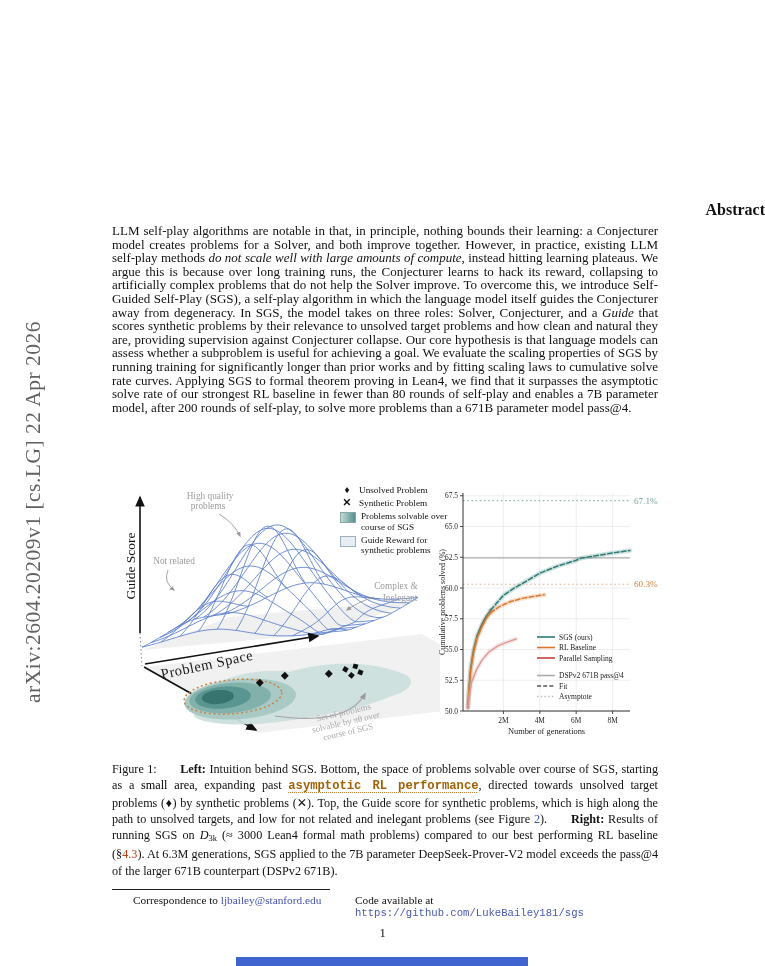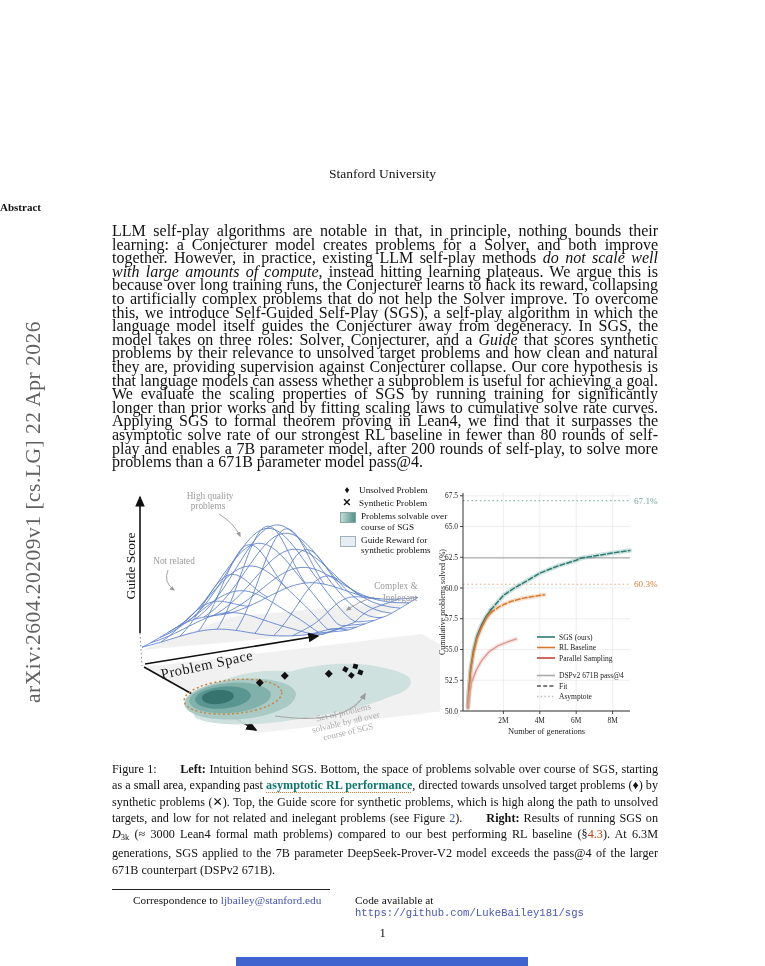--- a/index.html
+++ b/index.html
@@ -4,29 +4,29 @@
 <style>
   html,body{margin:0;padding:0;}
   body{background:#e9e9e9;}
   .page{position:relative;width:765px;height:966px;background:#ffffff;overflow:hidden;
         font-family:"Liberation Serif","DejaVu Serif",serif;color:#111;}
   .watermark{position:absolute;left:33px;top:512px;transform:translate(-50%,-50%) rotate(-90deg);
              white-space:nowrap;font-size:21.5px;color:#616161;letter-spacing:0.5px;}
   .title{position:absolute;left:0;right:0;top:86px;text-align:center;font-size:22px;font-weight:bold;}
   .authors{position:absolute;left:0;right:0;top:136px;text-align:center;font-size:13.5px;font-weight:bold;}
   .affil{position:absolute;left:0;right:0;top:166px;text-align:center;font-size:13.5px;}
-  .abshead{position:absolute;left:0;right:0;top:201px;text-align:left;font-size:11px;font-weight:bold;}
-  .abstract{position:absolute;left:112px;width:546px;top:224px;font-size:16px;line-height:13.6px;
+  .abshead{position:absolute;left:0;right:0;top:201px;text-align:right;font-size:16px;font-weight:bold;}
+  .abstract{position:absolute;left:112px;width:546px;top:224px;font-size:13px;line-height:13.6px;
             text-align:justify;}
   .caption{position:absolute;left:112px;width:546px;top:761px;font-size:12.2px;line-height:16.3px;
            text-align:justify;}
   .i{font-style:italic;}
   .b{font-weight:bold;margin-left:20px;}
   .teal{color:#000000;}
-  .orange{color:#0f766e;font-weight:bold;text-decoration:underline dotted #d87f3a;text-underline-offset:2.5px;}
+  .orange{color:#a16207;font-weight:bold;text-decoration:underline dotted #d87f3a;text-underline-offset:2.5px;font-family:Liberation Mono, monospace;}
   .blue{color:#3b52b8;}
   .red{color:#c2410c;}
   .sub{font-size:8.5px;vertical-align:-2px;}
   .figure{position:absolute;left:112px;top:483px;width:553px;height:292px;}
   .lsvg{position:absolute;left:10px;top:0;}
   .rsvg{position:absolute;left:325px;top:2px;}
   svg text{font-family:"Liberation Serif","DejaVu Serif",serif;}
   .left-legend{position:absolute;left:228px;top:2px;width:130px;font-size:9.2px;line-height:10.5px;color:#111;}
   .llrow{display:flex;gap:5px;margin-bottom:2.5px;align-items:flex-start;}
   .lic{flex:0 0 14px;width:14px;display:inline-block;text-align:center;}
@@ -44,21 +44,20 @@
   .pagenum{position:absolute;left:0;right:0;top:926px;text-align:center;font-size:12.5px;}
   .bottom-bar{position:absolute;left:236px;top:957px;width:292px;height:9px;background:#3f63cf;}
 </style>
 </head>
 <body>
 
 <div class="page">
 
   <div class="watermark">arXiv:2604.20209v1  [cs.LG]  22 Apr 2026</div>
 
-  <div class="affil">Stanford University</div>
   <div class="abshead">Abstract</div>
 
   <div class="abstract"><span>LLM self-play algorithms are notable in that, in principle, nothing bounds their learning: a Conjecturer model creates problems for a Solver, and both improve together.  However, in practice, existing LLM self-play methods </span><span class="i">do not scale well with large amounts of compute</span><span>, instead hitting learning plateaus. We argue this is because over long training runs, the Conjecturer learns to hack its reward, collapsing to artificially complex problems that do not help the Solver improve. To overcome this, we introduce Self-Guided Self-Play (SGS), a self-play algorithm in which the language model itself guides the Conjecturer away from degeneracy. In SGS, the model takes on three roles: Solver, Conjecturer, and a </span><span class="i">Guide</span><span> that scores synthetic problems by their relevance to unsolved target problems and how clean and natural they are, providing supervision against Conjecturer collapse. Our core hypothesis is that language models can assess whether a subproblem is useful for achieving a goal. We evaluate the scaling properties of SGS by running training for significantly longer than prior works and by fitting scaling laws to cumulative solve rate curves. Applying SGS to formal theorem proving in Lean4, we find that it surpasses the asymptotic solve rate of our strongest RL baseline in fewer than 80 rounds of self-play and enables a 7B parameter model, after 200 rounds of self-play, to solve more problems than a 671B parameter model pass@4.</span></div>
 
   <div class="figure">
 
     <svg class="lsvg" width="318" height="290" viewBox="0 0 318 290">
       <defs>
         <marker id="ab" markerWidth="9" markerHeight="9" refX="6" refY="3" orient="auto">
           <path d="M0,0L7,3L0,6Z" fill="#111"></path>

